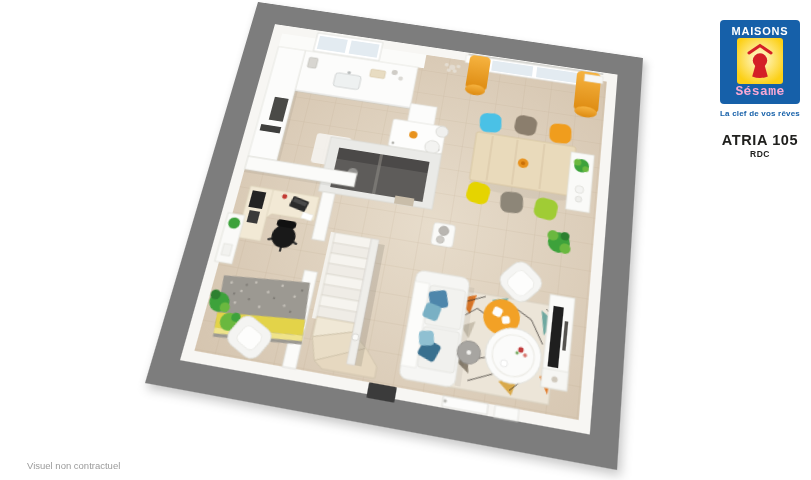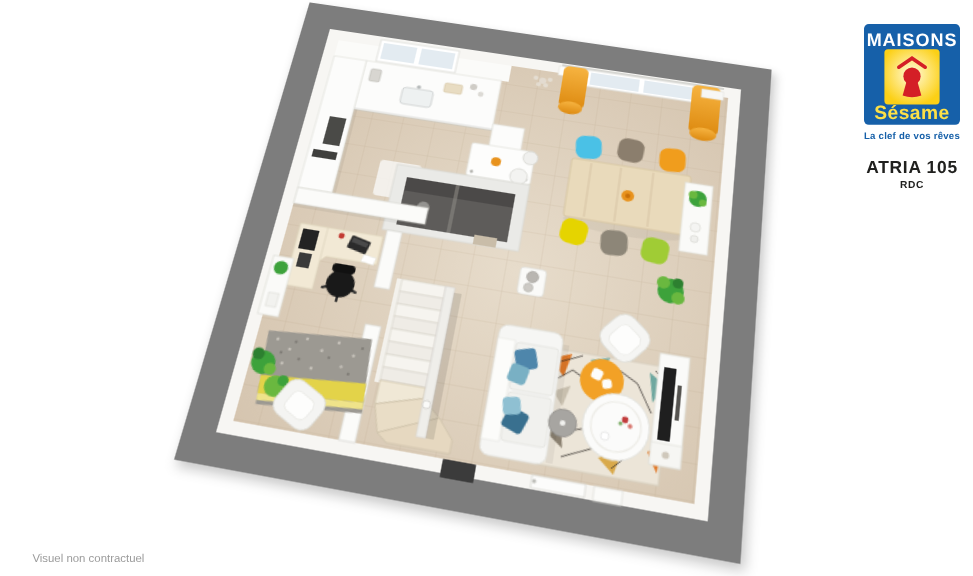--- a/index.html
+++ b/index.html
@@ -26,24 +26,24 @@
   .tread{fill:#f6f4ef;stroke:#dbd6cd;stroke-width:.7;}
   .tread.alt{fill:#efece6;}
   .rugline{stroke:#2e2a26;stroke-width:.8;fill:none;opacity:.85;}
 
   
   .brand{position:absolute;left:703px;top:20px;width:114px;text-align:center;}
   .logo-box{width:80px;height:84px;margin:0 auto;border-radius:4px;
     background:var(--brand_blue,#1660a9);
     display:flex;flex-direction:column;align-items:center;justify-content:space-between;
     padding:6px 0 6px;box-sizing:border-box;}
-  .logo-top{color:#fff;font-size:15px;font-weight:bold;letter-spacing:.8px;line-height:1;}
+  .logo-top{color:#fff;font-size:11px;font-weight:bold;letter-spacing:.8px;line-height:1;}
   .logo-key{width:46px;height:46px;border-radius:3px;
     background:radial-gradient(circle at 50% 45%, #fff6c4 10%, var(--brand_yellow,#fcd016) 78%);}
-  .logo-bottom{color:#fde047;font-size:16px;font-weight:bold;letter-spacing:.4px;line-height:1;}
+  .logo-bottom{color:#f9a8d4;font-size:13px;font-weight:bold;letter-spacing:.4px;line-height:1;font-family:Liberation Mono, monospace;}
   .tagline{margin-top:5px;color:var(--brand_blue,#1660a9);font-size:8px;font-weight:bold;letter-spacing:.2px;}
   .model{margin-top:14px;color:var(--text_dark,#20201e);font-size:14.5px;font-weight:800;letter-spacing:.6px;}
   .floor-label{margin-top:1px;color:var(--text_dark,#20201e);font-size:8.5px;font-weight:bold;letter-spacing:.5px;}
 
   .disclaimer{position:absolute;left:27px;top:460px;font-size:9.5px;color:var(--text_gray,#9b9b9b);}
 </style>
 </head>
 <body>
 
 <div class="stage">

